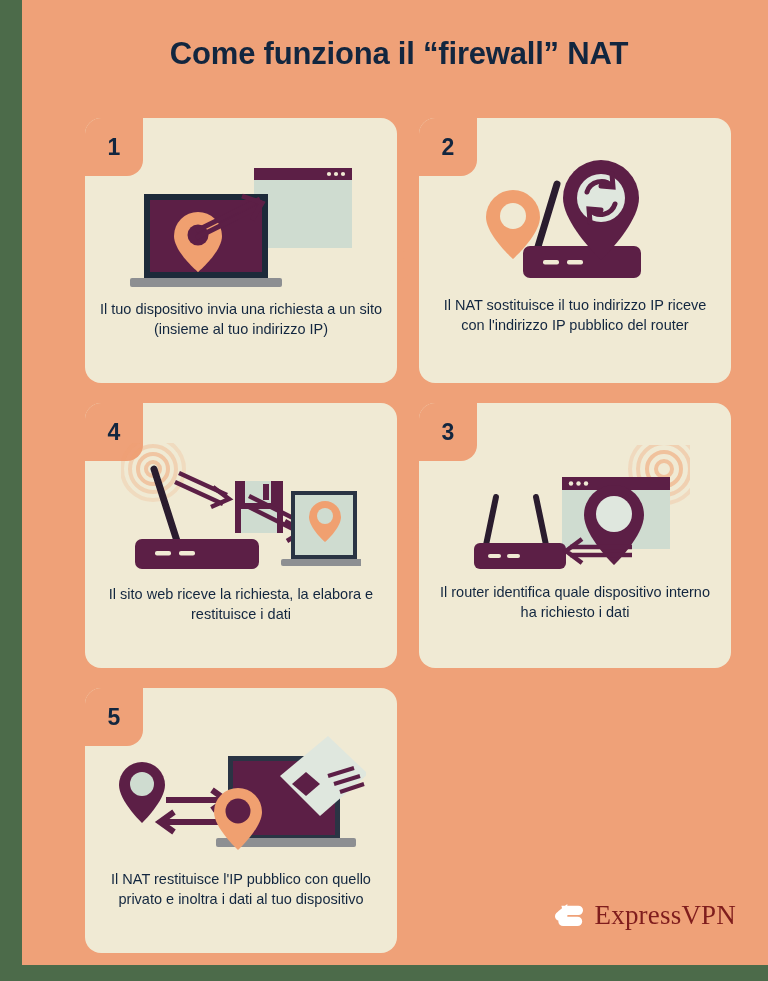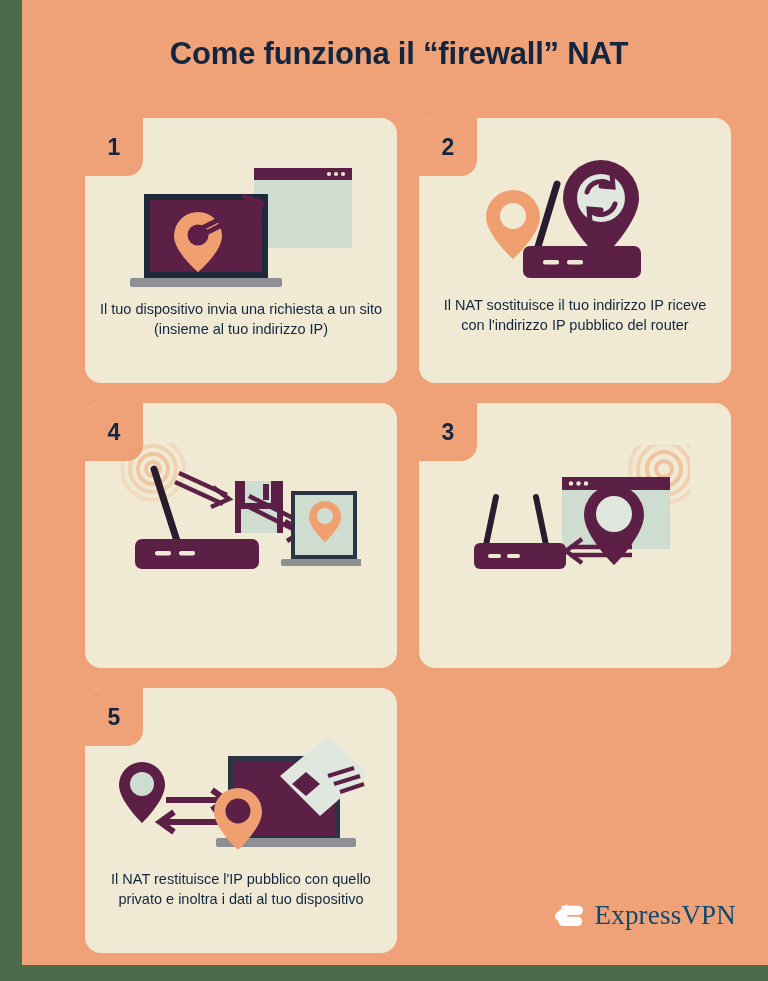--- a/index.html
+++ b/index.html
@@ -48,21 +48,21 @@
     text-align:center;
     color:#12263f;
     font-size:14.5px;
     line-height:19.5px;
   }
   
   .conn{position:absolute;}
   #logo{
     position:absolute;right:40px;bottom:33px;
     display:flex;align-items:center;gap:9px;
-    color:#0c4a6e;
+    color:#7f1d1d;
     justify-content:flex-end;
   }
   #logo .mark{width:34px;height:34px;}
   #logo .wordmark{
     font-family:"Liberation Serif", serif;
     font-size:27px;letter-spacing:0.2px;
     line-height:1;
   }
 </style>
 </head>
@@ -193,20 +193,21 @@
         </g>
 
         <g fill="none" stroke="#5c1f46" stroke-width="4.5">
           <path d="M172 102 L110 102"></path>
           <path d="M172 110 L110 110"></path>
           <path d="M122 94 L106 106 L122 118"></path>
         </g>
       </svg>
     </div>
 
+    <div class="caption" style="top:180px">Il router identifica quale dispositivo interno ha richiesto i dati</div>
   </div>
 
   <div class="card" style="left:63px;top:403px;width:312px;height:265px">
     <div class="badge">4</div>
 
     <div class="art" style="top:40px;height:140px">
       <svg width="240" height="140" viewBox="0 0 240 140">
 
         <g fill="none" stroke="#f0a070" stroke-opacity="0.5">
           <circle cx="32" cy="26" r="7" stroke-width="4"></circle>
@@ -247,20 +248,21 @@
           <rect x="160" y="116" width="82" height="7" rx="2" fill="#8d8f92"></rect>
         </g>
 
         <g>
           <path d="M204 58 a16 16 0 0 1 16 16 c0 11 -16 25 -16 25 s-16 -14 -16 -25 a16 16 0 0 1 16 -16 z" fill="#f0a070"></path>
           <circle cx="204" cy="73" r="8" fill="#cfdcd0"></circle>
         </g>
       </svg>
     </div>
 
+    <div class="caption" style="top:182px">Il sito web riceve la richiesta, la elabora e restituisce i dati</div>
   </div>
 
   <div class="card" style="left:63px;top:688px;width:312px;height:265px">
     <div class="badge">5</div>
 
     <div class="art" style="top:40px;height:140px">
       <svg width="250" height="140" viewBox="0 0 250 140">
 
         <g>
           <path d="M26 34 a23 23 0 0 1 23 23 c0 16 -23 38 -23 38 s-23 -22 -23 -38 a23 23 0 0 1 23 -23 z" fill="#5c1f46"></path>

